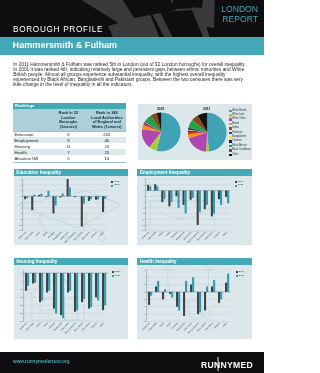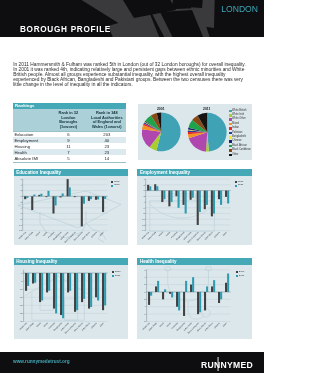--- a/index.html
+++ b/index.html
@@ -2,21 +2,21 @@
 <html><head>
 <meta charset="utf-8">
 <title>Borough Profile</title>
 <style>
 * { margin:0; padding:0; box-sizing:border-box; }
 html,body { width:264px; height:373px; }
 body { font-family:"Liberation Sans", sans-serif; background:#ffffff; overflow:hidden; }
 .page { position:relative; width:264px; height:373px; background:#fff; overflow:hidden; }
 .header { position:absolute; left:0; top:0; width:264px; height:37px; background:#0e0e11; overflow:hidden; }
 .hdr-logo { position:absolute; left:0; top:0; width:264px; height:37px; }
-.hdr-title { position:absolute; left:20px; top:25.8px; color:#fff; font-size:8.2px; font-weight:bold; letter-spacing:.7px; line-height:8px; }
+.hdr-title { position:absolute; left:13px; top:25.8px; color:#fff; font-size:8.2px; font-weight:normal; letter-spacing:.7px; line-height:8px; }
 .hdr-right { position:absolute; right:6px; top:5.2px; text-align:right; color:#3FA5B5; font-size:8.6px; line-height:9.5px; font-weight:400; }
 .teal-band { position:absolute; left:0; top:37px; width:264px; height:17.5px; background:#45A8B6; }
 .teal-band span { position:absolute; left:12.6px; top:3.4px; color:#fff; font-size:9.1px; font-weight:bold; }
 .intro { position:absolute; left:13.2px; top:61.6px; width:236px; font-size:4.82px; line-height:5.2px; color:#2b2b2b; }
 .rank-table { position:absolute; left:12.9px; top:102.7px; width:113.2px; }
 .rank-title { height:6.6px; background:#45A8B6; color:#fff; font-size:4.3px; font-weight:bold; padding-left:2.2px; line-height:6.8px; }
 .rank-head { display:flex; height:21.3px; background:#ABD0D8; }
 .rank-head .c1 { width:32%; }
 .rank-head .c2, .rank-head .c3 { flex:1; color:#123038; font-size:3.9px; font-weight:bold; line-height:4.55px; text-align:center; padding-top:1.9px; }
 .rank-row { display:flex; height:6.1px; align-items:center; font-size:4.25px; color:#1f1f1f; }
@@ -55,22 +55,26 @@
 </g>
 <g fill="#0e0e11">
 <polygon points="118,-8 160,-18 176,10 134,18"></polygon>
 <polygon points="176,-16 204,-14 202,8 172,6"></polygon>
 <polygon points="160,12 192,10 206,44 176,44"></polygon>
 </g>
 </svg>
 <div class="hdr-title">BOROUGH PROFILE</div>
 <div class="hdr-right">
 <div>LONDON</div>
-</div>
-</div>
+<div>REPORT</div>
+</div>
+</div>
+<div class="teal-band">
+      <span>Hammersmith &amp; Fulham</span>
+    </div>
 <div class="intro">In 2011 Hammersmith &amp; Fulham was ranked 5th in London (out of 32 London boroughs) for overall inequality. In 2001 it was ranked 4th, indicating relatively large and persistent gaps between ethnic minorities and White British people. Almost all groups experience substantial inequality, with the highest overall inequality experienced by Black African, Bangladeshi and Pakistani groups. Between the two censuses there was very little change in the level of inequality in all the indicators.</div>
 <div class="rank-table">
 <div class="rank-title">Rankings</div>
 <div class="rank-head">
 <div class="c1"></div>
 <div class="c2">
 <div>Rank in 32</div>
 <div>London</div>
 <div>Boroughs</div>
 <div>(1=worst)</div>

